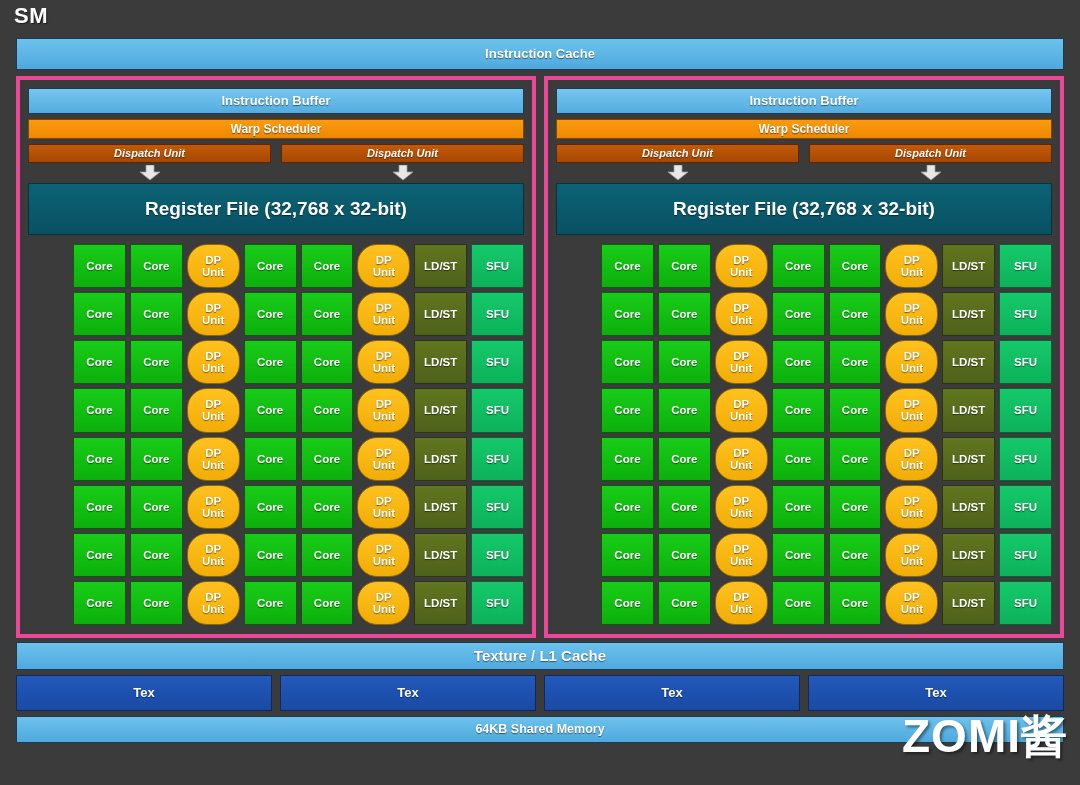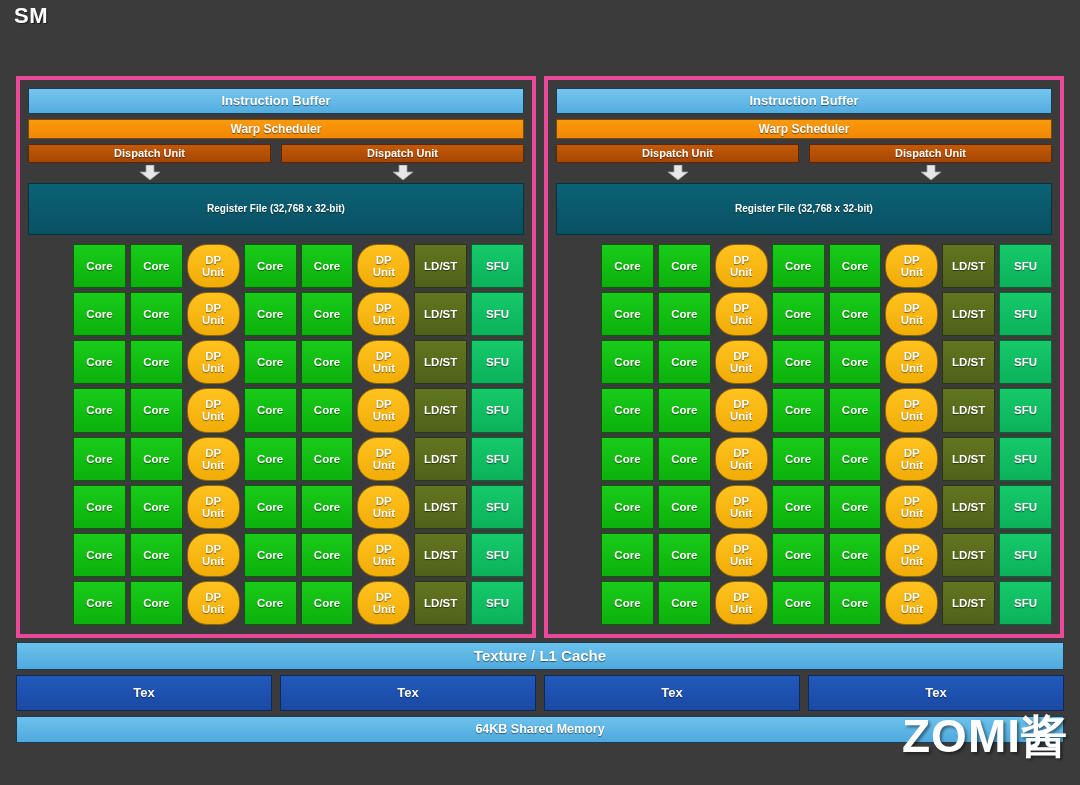--- a/index.html
+++ b/index.html
@@ -95,20 +95,21 @@
     font-size: 12px;
     background: linear-gradient(180deg,#fb9a0c 0%,#f08705 100%);
     border-color: #7d4802;
     margin-bottom: 5px;
   }
 
   .dispatch-row {
     display: flex;
     gap: 10px;
     margin-bottom: 1px;
+    font-style: italic;
   }
   .dispatch {
     flex: 1 1 0;
     height: 19px;
     font-size: 11px;
     background: linear-gradient(180deg,#c25a06 0%,#a64703 100%);
     border-color: #5b2701;
   }
 
   .arrow-row {
@@ -120,21 +121,21 @@
   .arrow-cell {
     flex: 1 1 0;
     display: flex;
     align-items: center;
     justify-content: center;
   }
   .arrow-cell svg { display: block; }
 
   .regfile {
     height: 52px;
-    font-size: 10px;
+    font-size: 19px;
     background: linear-gradient(180deg,#0b6274 0%,#085163 100%);
     border-color: #04323d;
     margin-bottom: 9px;
   }
 
   
   .core-grid {
     flex: 1 1 auto;
     display: grid;
     grid-template-columns: repeat(8, 1fr);
@@ -217,20 +218,23 @@
     text-align: right;
   }
 </style>
 </head>
 <body>
 
 <div id="sm-diagram">
 
   <div class="sm-title">SM</div>
 
+  <div class="icache-wrap">
+    <div class="blk icache">Instruction Cache</div>
+  </div>
 
   <div class="partitions">
 
     <div class="partition">
       <div class="blk ibuffer">Instruction Buffer</div>
       <div class="blk warp">Warp Scheduler</div>
       <div class="dispatch-row">
         <div class="blk dispatch">Dispatch Unit</div>
         <div class="blk dispatch">Dispatch Unit</div>
       </div>

